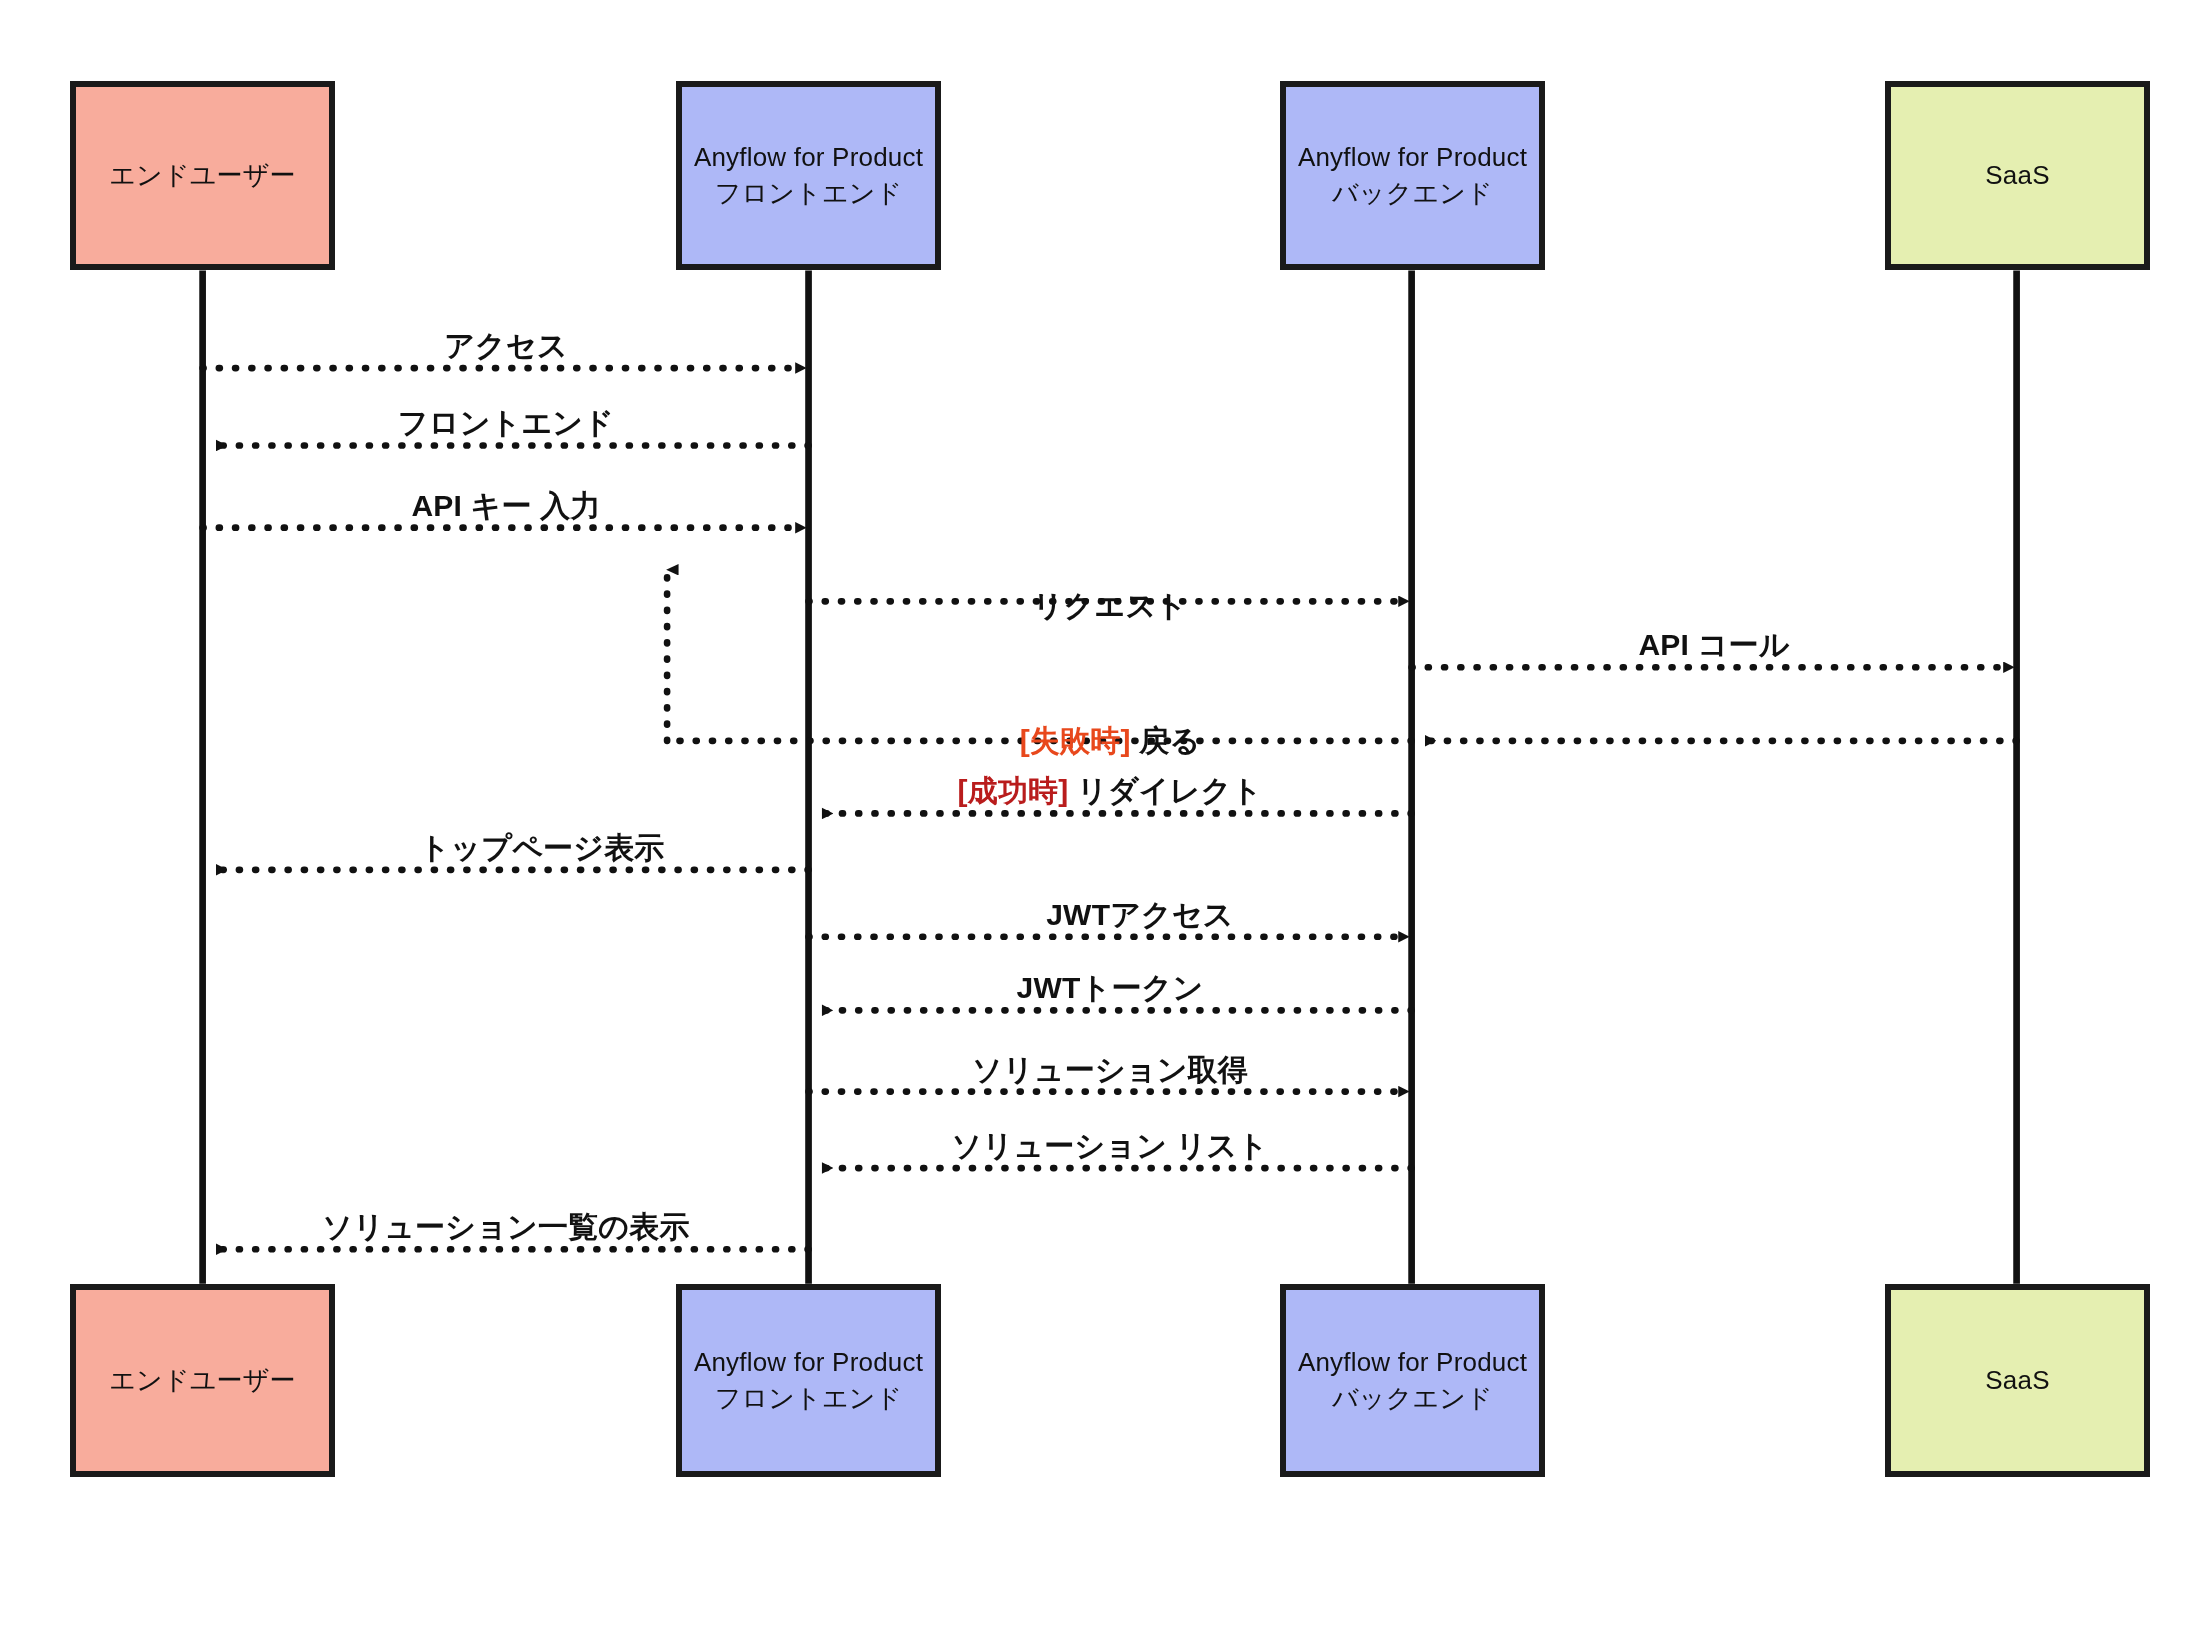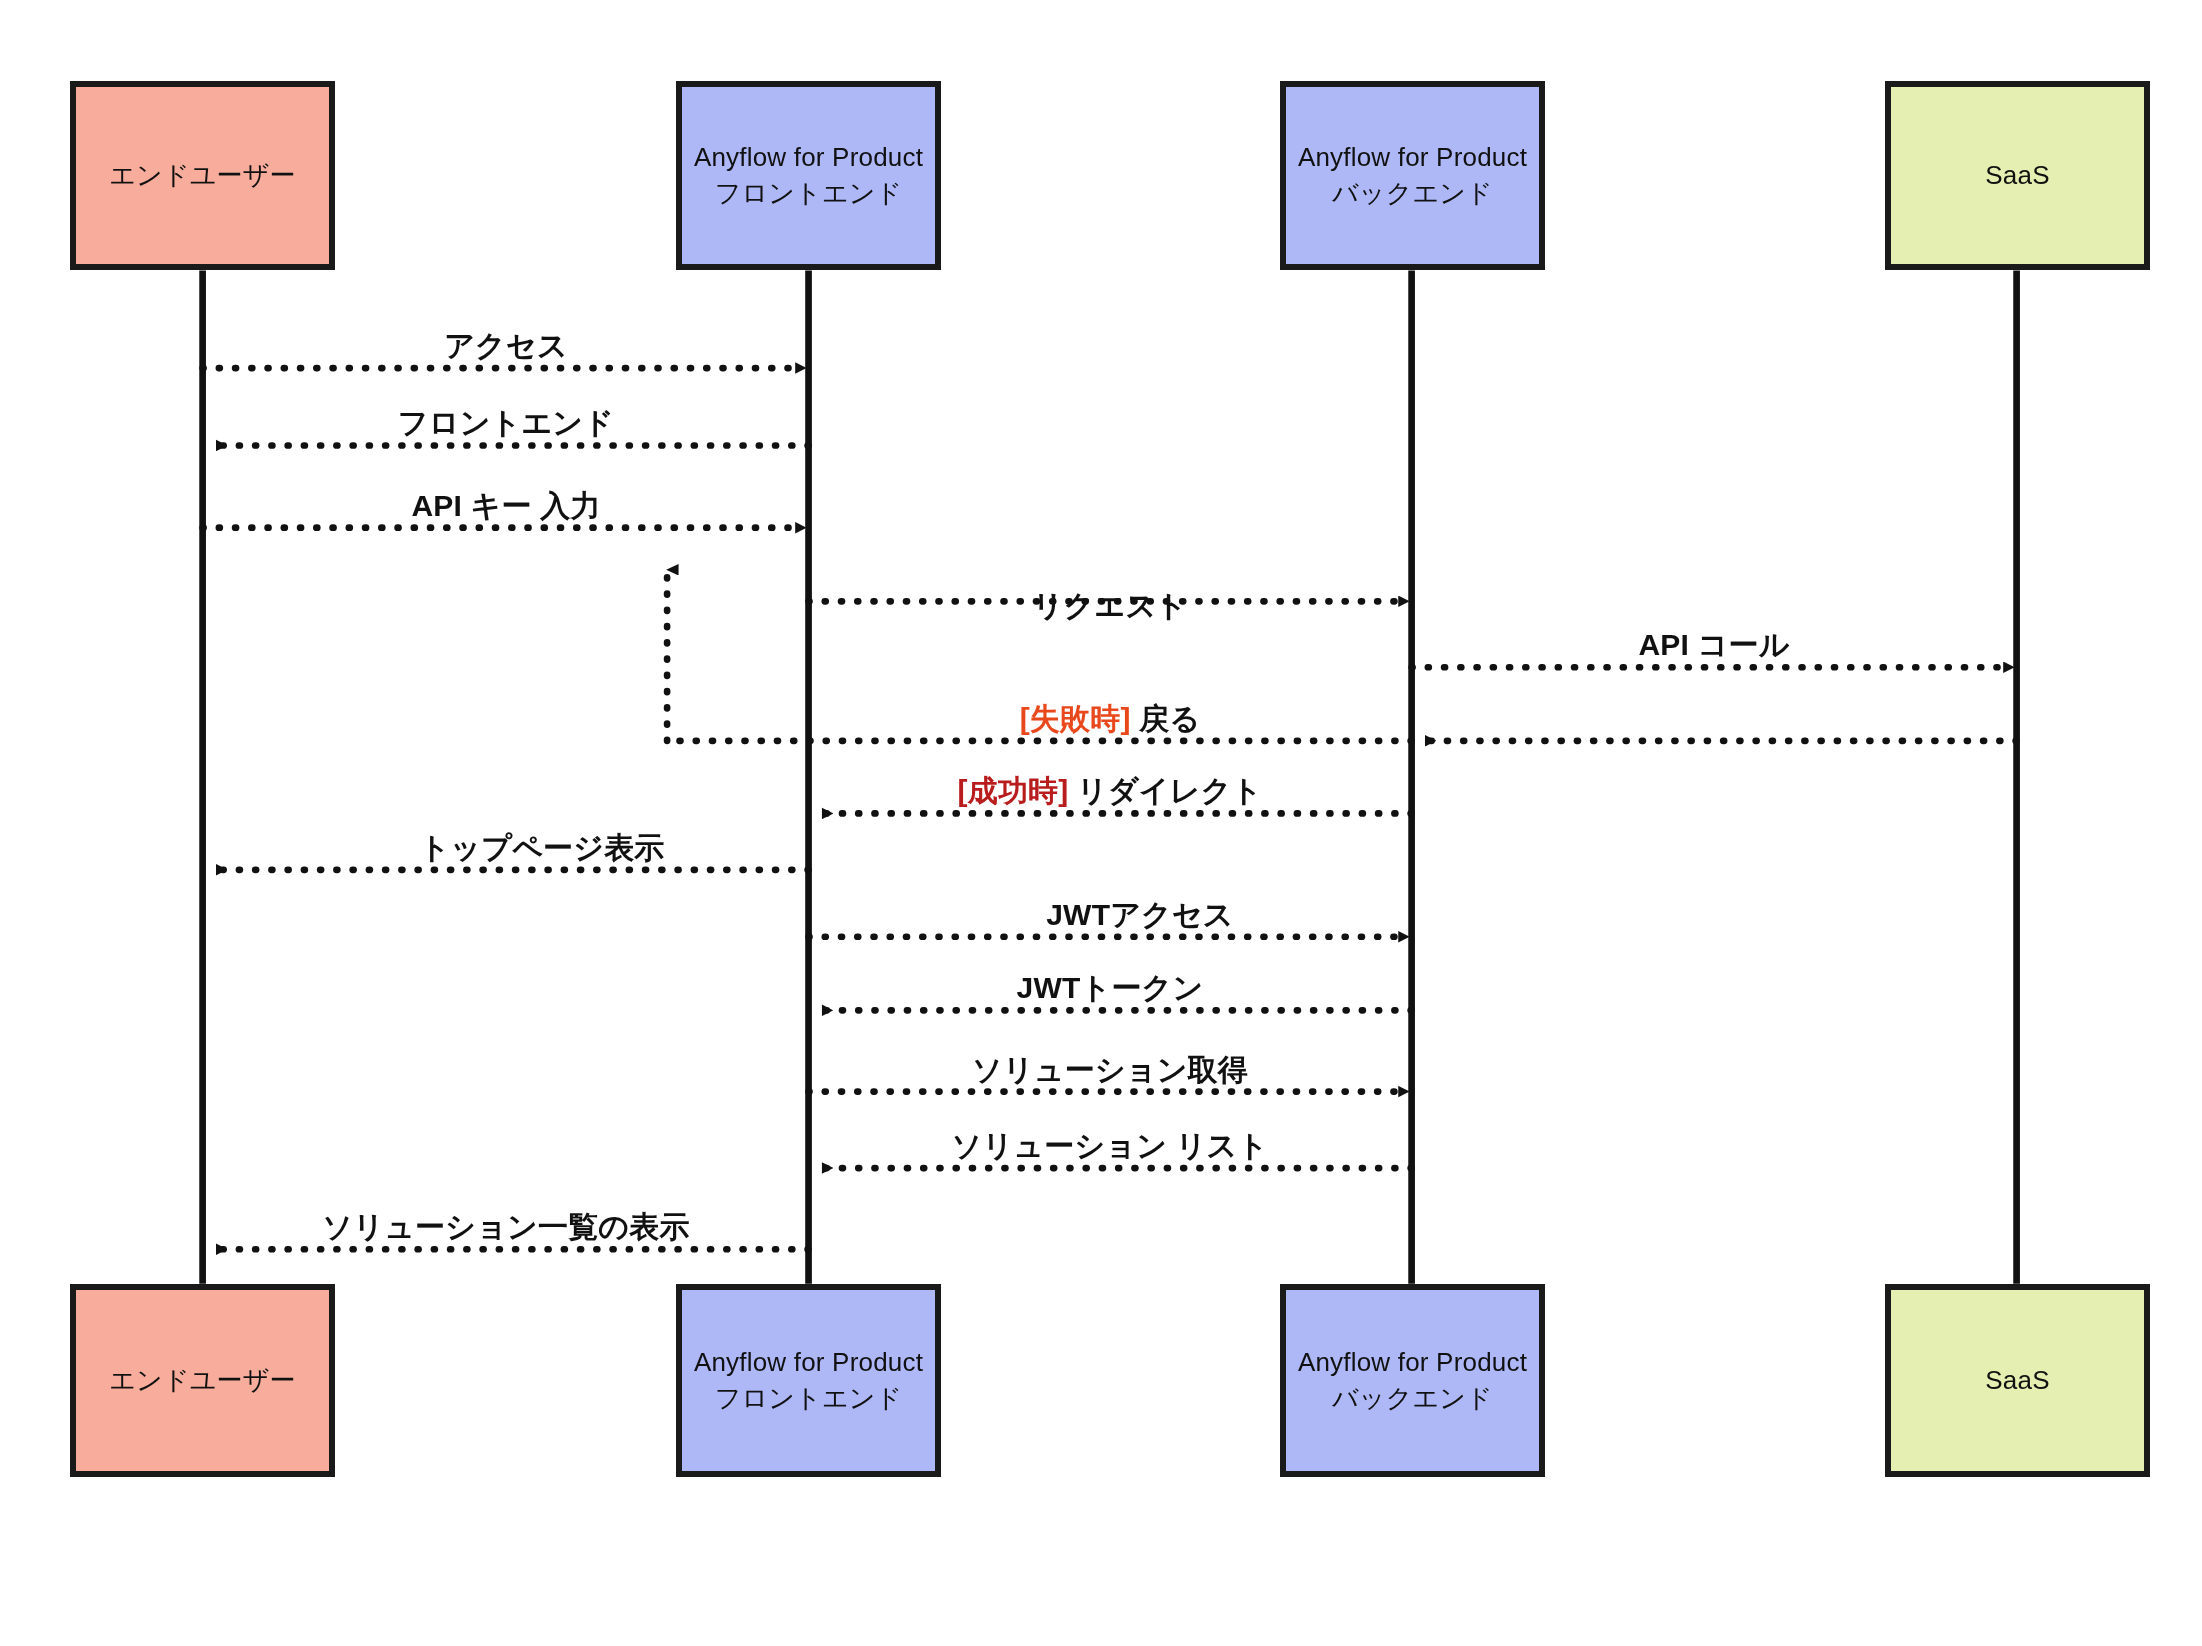--- a/index.html
+++ b/index.html
@@ -130,21 +130,21 @@
   </div>
 
   <div class="msg-label" style="left:1110px;top:559px;margin-top:27px;">
     <span>リクエスト</span>
   </div>
 
   <div class="msg-label" style="left:1714px;top:625px;">
     <span>API コール</span>
   </div>
 
-  <div class="msg-label" style="left:1110px;top:699px;">
+  <div class="msg-label" style="left:1110px;top:721px;">
     <span class="cond-fail">[失敗時]</span>
     <span>戻る</span>
   </div>
 
   <div class="msg-label" style="left:1110px;top:771px;">
     <span class="cond-ok">[成功時]</span>
     <span>リダイレクト</span>
   </div>
 
   <div class="msg-label" style="left:506px;top:828px;margin-left:36px;">

